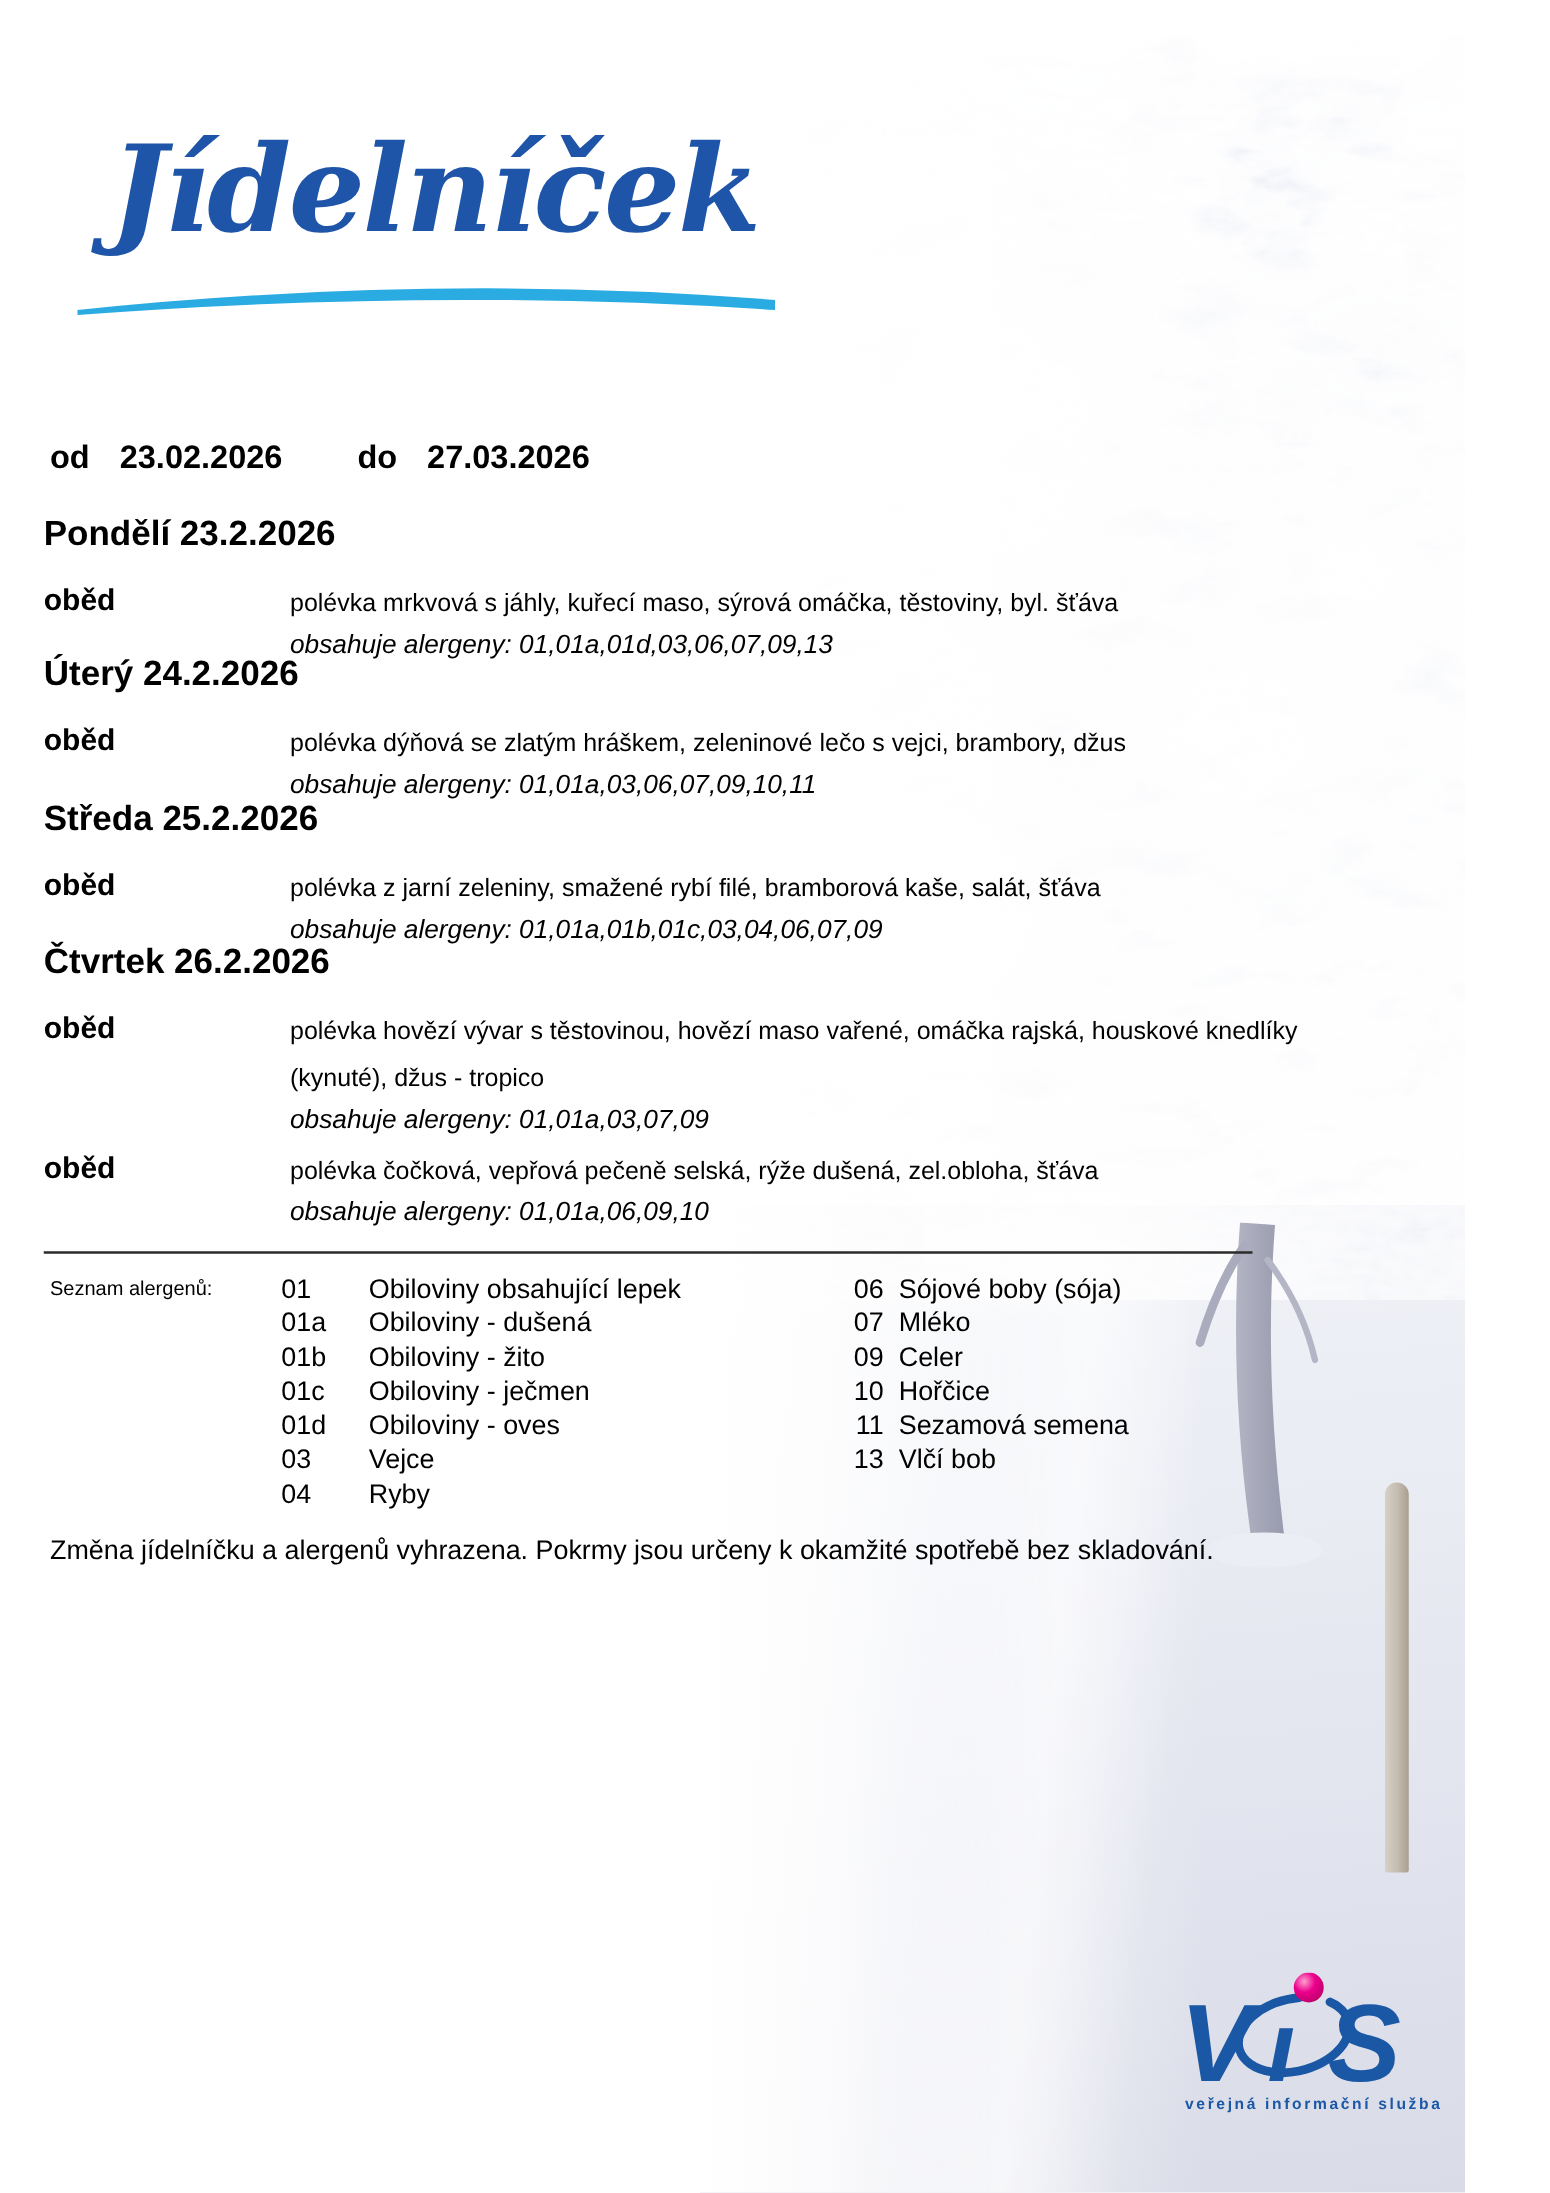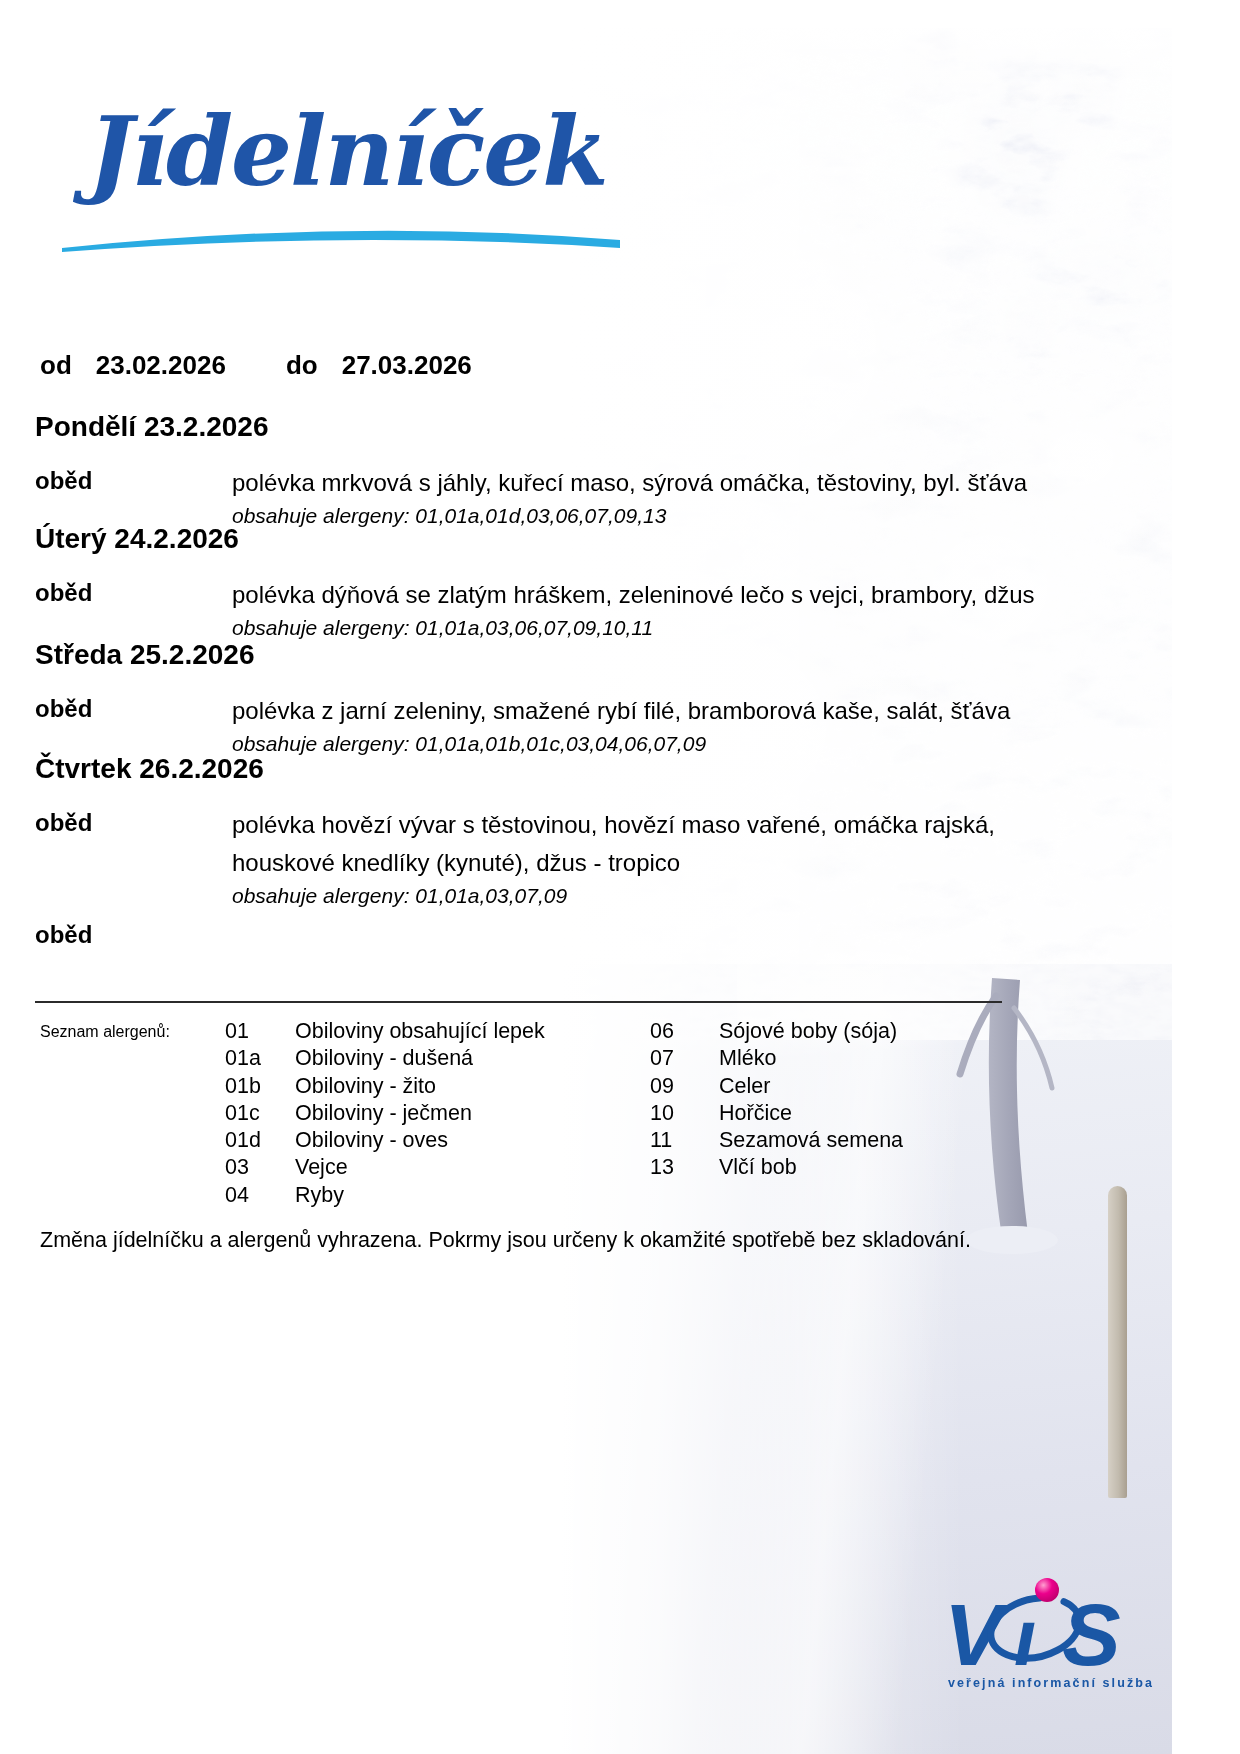--- a/index.html
+++ b/index.html
@@ -56,29 +56,29 @@
   
   .period{position:absolute;left:40px;top:350px;font-size:26px;font-weight:bold;}
   .period .gap-s{display:inline-block;width:24px;}
   .period .gap-l{display:inline-block;width:60px;}
   
   .day{position:absolute;left:35px;width:1010px;}
   .day h2{margin:0;font-size:28px;line-height:34px;font-weight:bold;}
   .meal-row{display:flex;margin-top:20px;}
   .meal-label{flex:0 0 197px;font-size:24px;font-weight:bold;line-height:34px;}
   .meal-col{flex:1;}
-  .meal-text{font-size:24px;line-height:38px;max-width:845px;}
+  .meal-text{font-size:20px;line-height:38px;max-width:845px;}
   .meal-allergens{font-size:21px;font-style:italic;line-height:24px;margin-top:2px;}
   .d0{top:410px;} .d1{top:522px;} .d2{top:638px;} .d3{top:752px;} .d4{top:898px;}
   
   .divider{position:absolute;left:35px;top:1001px;width:967px;border:none;border-top:2px solid #2b2b2b;margin:0;}
   
   .allerg-label{position:absolute;left:40px;top:1018px;font-size:16px;line-height:27.3px;}
   .allerg-col{position:absolute;top:1018px;margin:0;padding:0;list-style:none;font-size:21.5px;line-height:27.3px;}
-  .col1{left:225px;} .col2{left:650px;}
+  .col1{left:225px;} .col2{left:650px;text-align:right;}
   .allerg-col li{display:flex;gap:12px;}
   .col1 .code{flex:0 0 58px;} .col2 .code{flex:0 0 57px;}
   
   .note{position:absolute;left:40px;top:1228px;font-size:21.5px;}
   
   .vis{position:absolute;left:948px;top:1578px;width:176px;}
   .vis svg{display:block;}
   .vis-sub{
     margin-top:3px;font-size:12.5px;font-weight:bold;letter-spacing:2.1px;
     color:#1a57a5;white-space:nowrap;
@@ -177,20 +177,24 @@
     <div class="meal-col">
       <div class="meal-text">polévka  hovězí vývar s těstovinou, hovězí maso vařené, omáčka rajská, houskové knedlíky (kynuté), džus - tropico</div>
       <div class="meal-allergens">obsahuje alergeny: 01,01a,03,07,09</div>
     </div>
   </div>
 </section>
 
 <section class="day d4">
   <div class="meal-row">
     <span class="meal-label">oběd</span>
+    <div class="meal-col">
+      <div class="meal-text">polévka čočková, vepřová pečeně selská, rýže dušená, zel.obloha, šťáva</div>
+      <div class="meal-allergens">obsahuje alergeny: 01,01a,06,09,10</div>
+    </div>
   </div>
 </section>
 
 <hr class="divider">
 
 <div class="allerg-label">Seznam alergenů:</div>
 <ul class="allerg-col col1">
   <li>
       <span class="code">01</span>
       <span>Obiloviny obsahující lepek</span>

